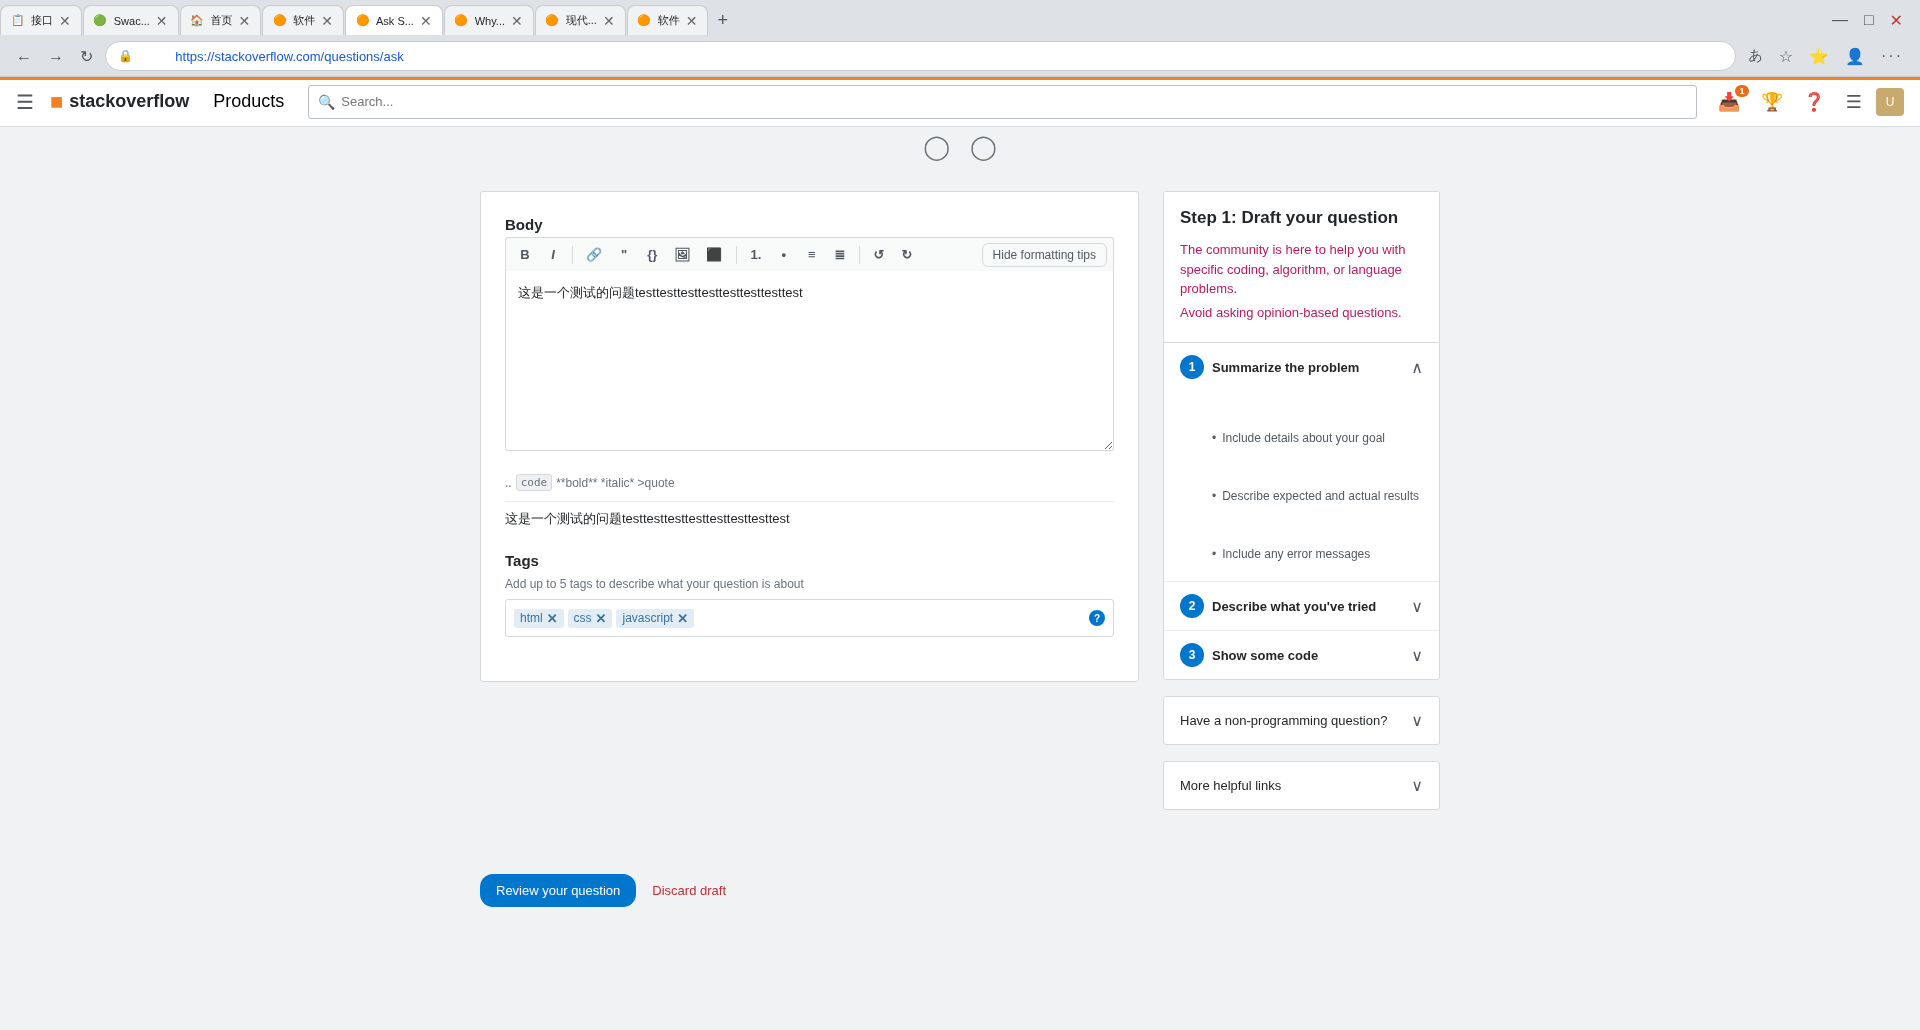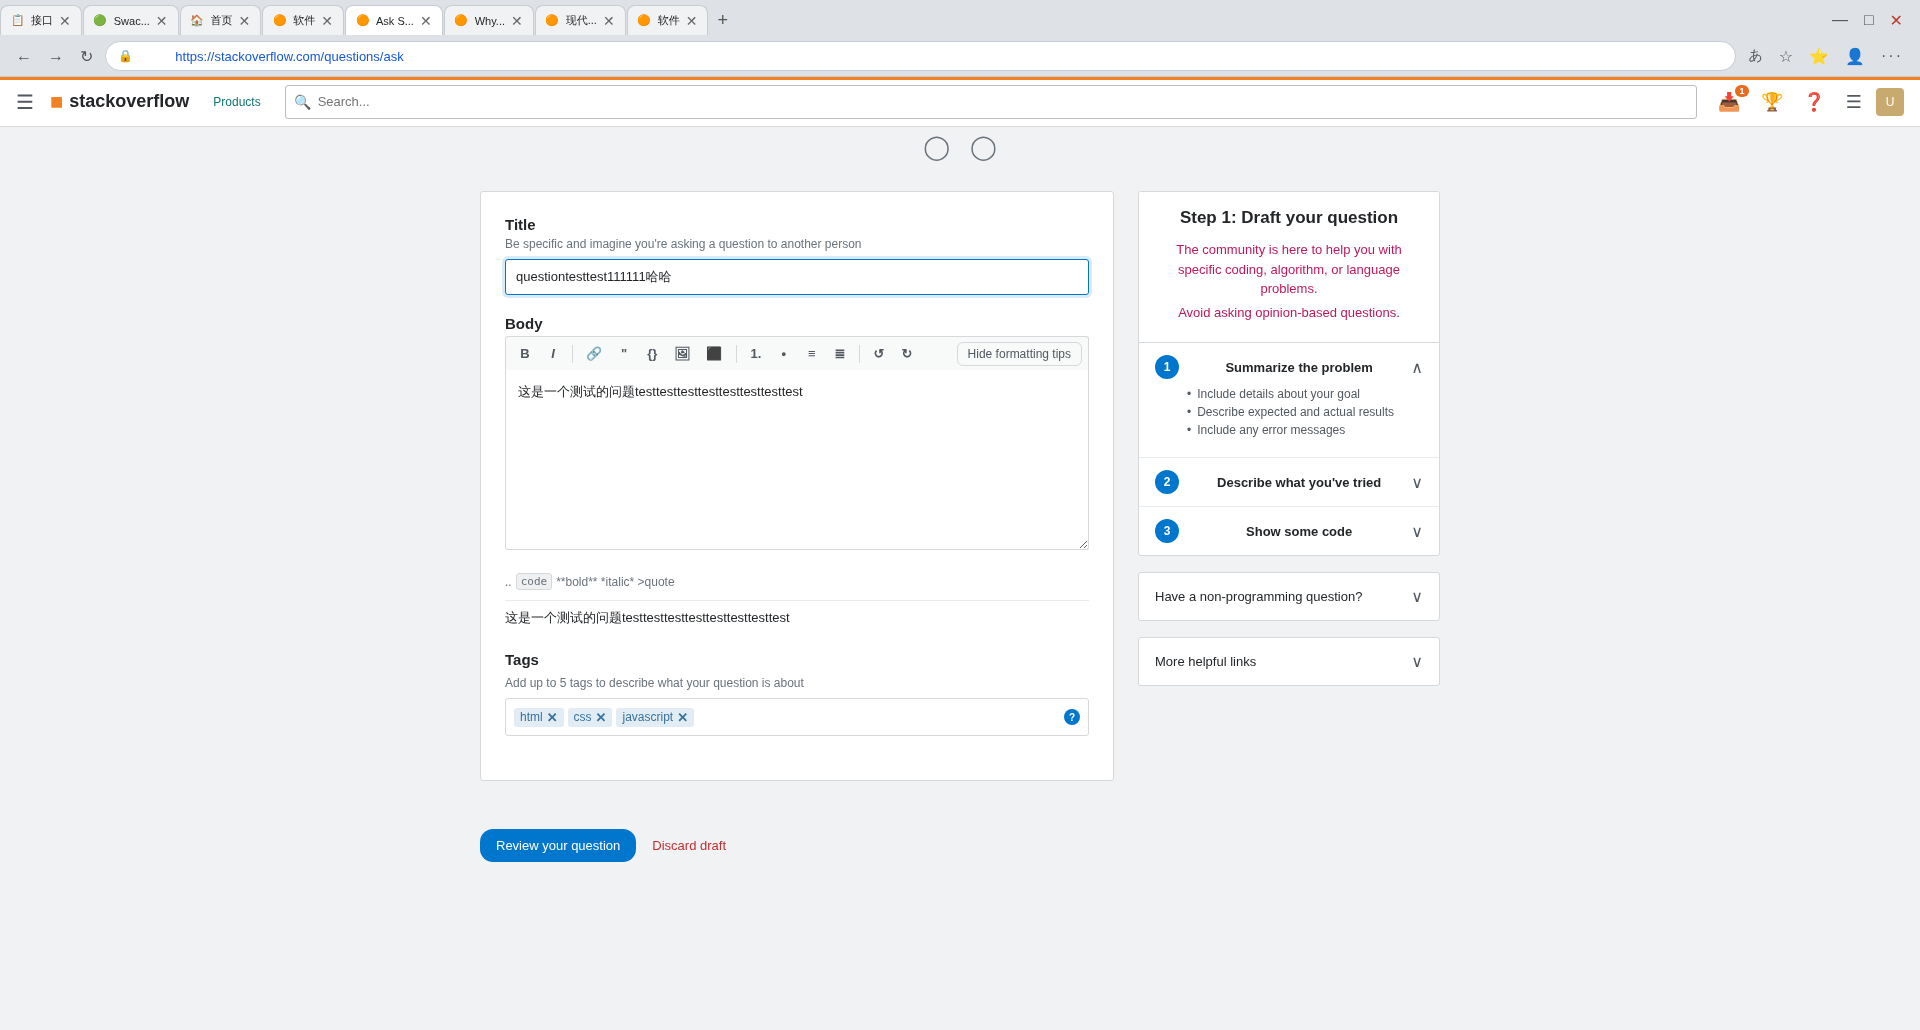--- a/index.html
+++ b/index.html
@@ -85,21 +85,21 @@
     .so-header::after {
       content: '';
       position: absolute;
       top: 0; left: 0; right: 0;
       height: 3px;
       background: #f48024;
     }
     .hamburger { background: none; border: none; font-size: 20px; cursor: pointer; color: #525960; }
     .so-logo { display: flex; align-items: center; gap: 6px; text-decoration: none; }
     .so-logo-text { font-size: 18px; font-weight: 700; color: #232629; }
-    .so-products { background: none; border: none; font-size: 12px; color: #0f766e; cursor: pointer; padding: 4px 8px; border-radius: 3px; }
+    .so-products { background: none; border: none; font-size: 18px; color: #000000; cursor: pointer; padding: 4px 8px; border-radius: 3px; }
     .search-wrap { flex: 1; position: relative; display: flex; align-items: center; }
     .search-icon-abs { position: absolute; left: 10px; color: #838c95; font-size: 14px; }
     .so-search-input { width: 100%; height: 34px; border: 1px solid #babfc4; border-radius: 3px; padding: 0 10px 0 32px; font-size: 13px; background: #fff; }
     .header-icons { display: flex; align-items: center; gap: 8px; }
     .header-icon-btn { background: none; border: none; cursor: pointer; color: #525960; font-size: 18px; padding: 4px 6px; border-radius: 3px; position: relative; }
     .badge-count {
       position: absolute;
       top: -2px; right: -2px;
       background: #e86c1b;
       color: #fff;
@@ -276,23 +276,22 @@
       justify-content: center;
       font-size: 10px;
       font-weight: bold;
       margin-left: auto;
       cursor: pointer;
       flex-shrink: 0;
     }
 
     
     .sidebar {
-      width: 302px;
+      width: 277px;
       flex-shrink: 0;
-      text-align: center;
     }
     .sidebar-card {
       background: #fff;
       border: 1px solid #d6d9dc;
       border-radius: 3px;
       margin-bottom: 16px;
       overflow: hidden;
     }
     .step-header {
       background: #fff;
@@ -324,21 +323,21 @@
       display: flex;
       align-items: center;
       justify-content: center;
       flex-shrink: 0;
       margin-right: 8px;
     }
     .step-label { font-size: 13px; font-weight: 600; color: #232629; flex: 1; }
     .chevron { color: #525960; font-size: 16px; }
 
     .step-content { padding: 8px 0 4px 32px; }
-    .step-bullet { font-size: 12px; color: #525960; margin-bottom: 4px; display: flex; align-items: flex-start; gap: 6px; }
+    .step-bullet { font-size: 12px; color: #525960; margin-bottom: 4px; display: flex; align-items: flex-start; gap: 6px; margin-top: 44px; }
     .step-bullet::before { content: '•'; color: #525960; }
 
     .collapse-section {
       padding: 14px 16px;
       border-radius: 20px;
     }
     .collapse-header {
       display: flex;
       align-items: center;
       justify-content: space-between;
@@ -477,25 +476,20 @@
 
 <div class="goal-icons-row">
   <span style="font-size:24px; color:#6a737c;">◯</span>
   <span style="font-size:24px; color:#6a737c;">◯</span>
 </div>
 
 <div class="main-content">
 
   <div class="form-section">
 
-    <div class="field-group">
-      <div class="field-label">Title</div>
-      <div class="field-desc">Be specific and imagine you're asking a question to another person</div>
-      <input class="field-input" type="text" value="questiontesttest111111哈哈" style="">
-    </div>
 
     <div class="field-group">
       <div class="field-label">Body</div>
 
       
       <div class="editor-toolbar">
         <button class="toolbar-btn" style="font-weight:bold;">B</button>
         <button class="toolbar-btn" style="font-style:italic;">I</button>
         <div class="toolbar-sep"></div>
         <button class="toolbar-btn">🔗</button>

